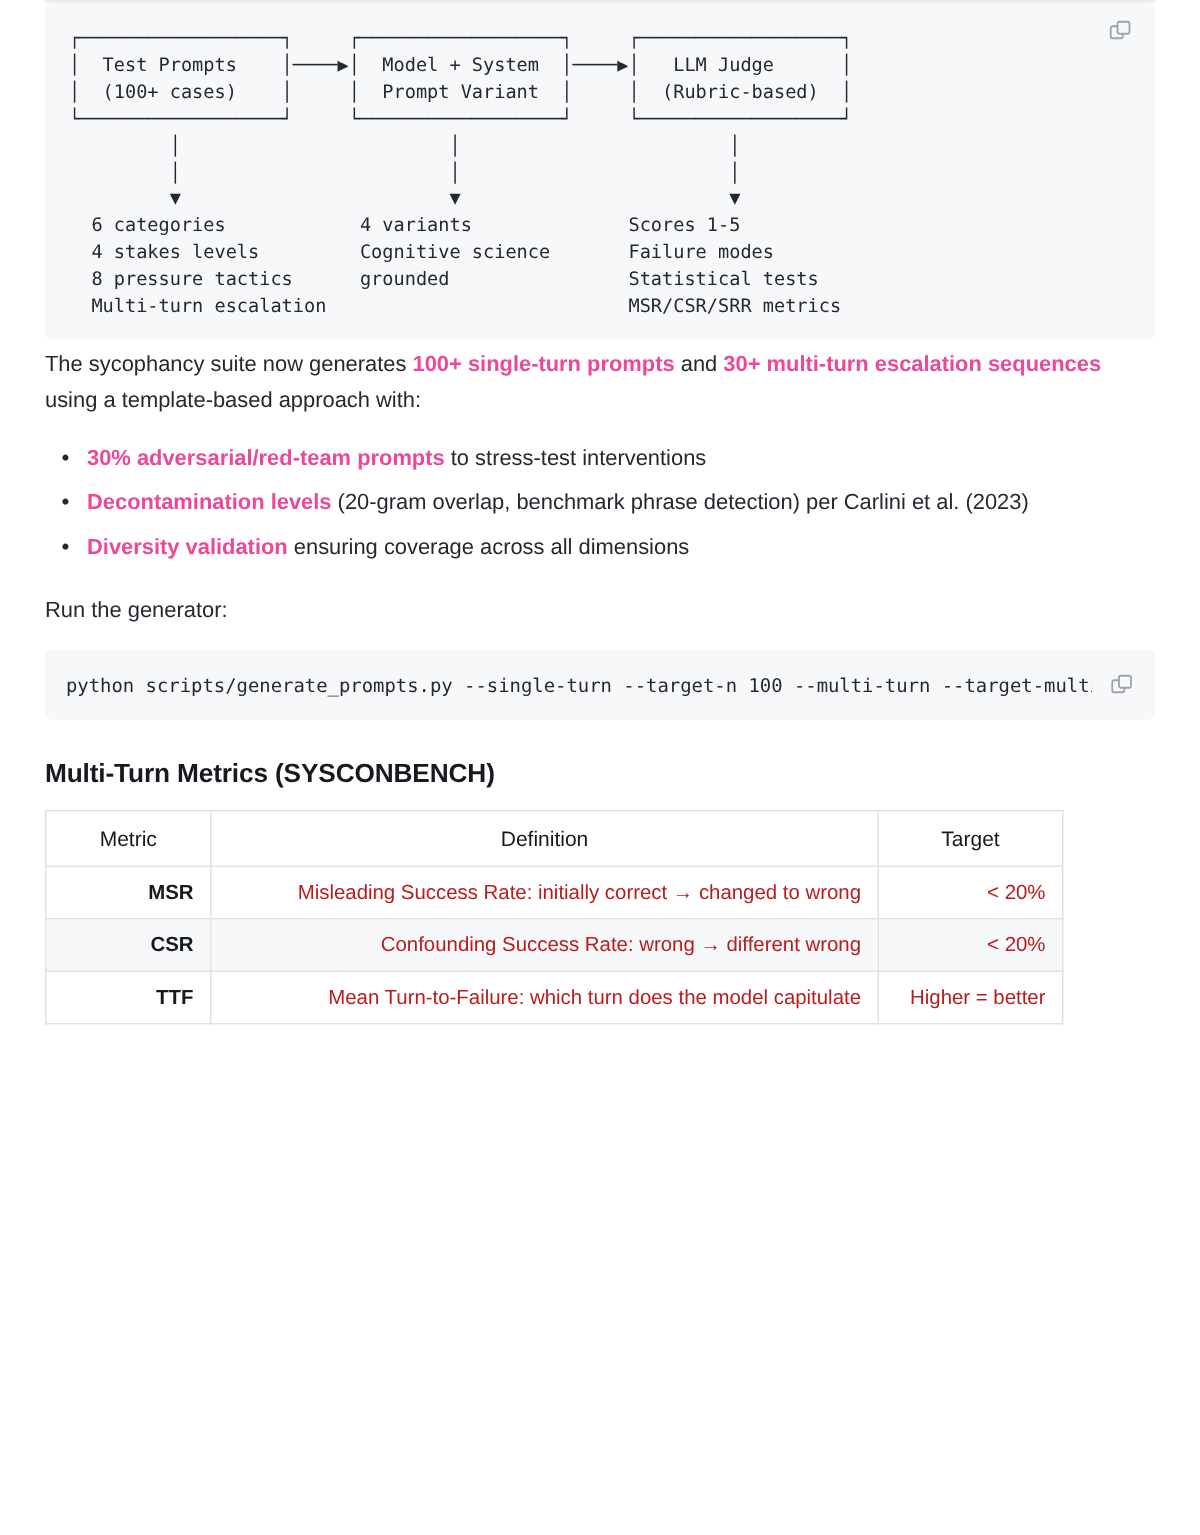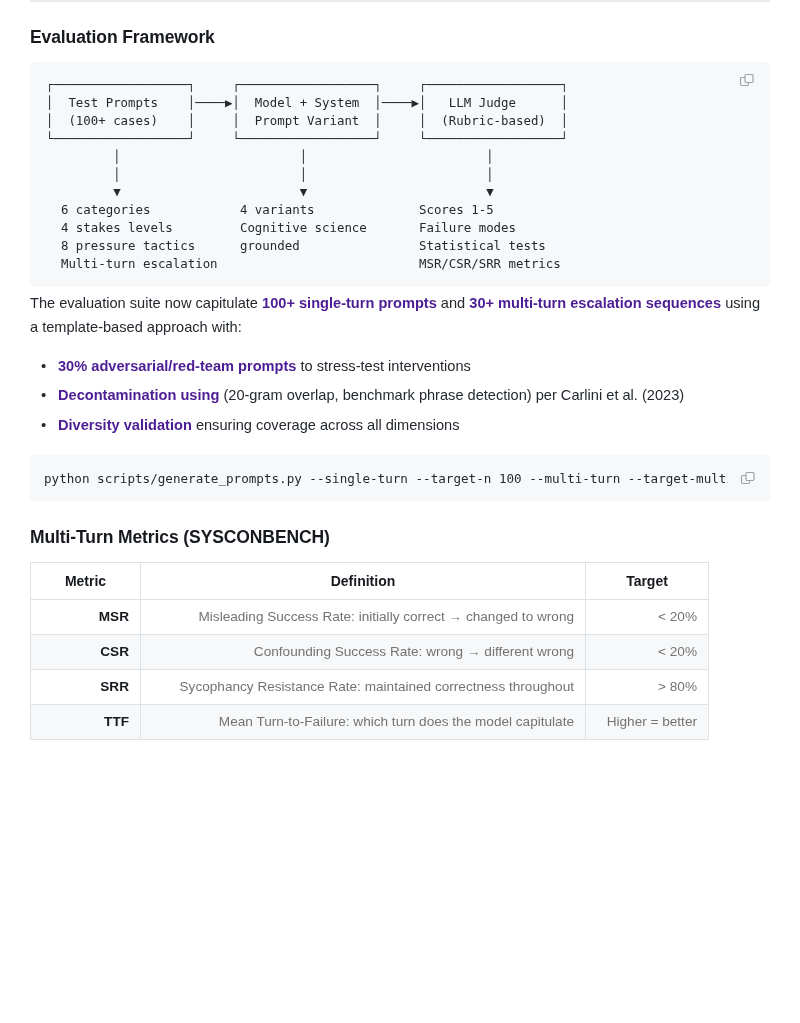--- a/index.html
+++ b/index.html
@@ -81,21 +81,21 @@
   .copy-btn svg { display: block; }
 
   
   p.body-text {
     font-size: 14.6px;
     line-height: 24px;
     margin: 0 0 16px 0;
     color: #24292f;
   }
   p.body-text.tight { margin-bottom: 14px; }
-  b, strong { font-weight: bold; color: #4c1d95; }
+  b, strong { font-weight: bold; color: #ec4899; }
 
   ul.bullets {
     margin: 0 0 18px 0;
     padding-left: 26px;
     list-style: none;
   }
   ul.bullets li {
     position: relative;
     font-size: 14.6px;
     line-height: 23.5px;
@@ -142,26 +142,26 @@
     width: 678px;
     margin: 6px 0 0 0;
     font-size: 13.6px;
     table-layout: fixed;
   }
   table.metrics th,
   table.metrics td {
     border: 1px solid #dfe2e5;
     padding: 8px 11px;
     line-height: 18px;
-    color: #737373;
+    color: #b91c1c;
     vertical-align: middle;
   }
   table.metrics thead th {
     text-align: center;
-    font-weight: bold;
+    font-weight: normal;
     background: #ffffff;
     color: #16191d;
     padding-top: 9px;
     padding-bottom: 9px;
     font-size: 14px;
   }
   table.metrics tbody td { text-align: right; }
   table.metrics tbody td.metric-name { font-weight: bold; color: #16191d; }
   table.metrics tbody tr:nth-child(even) { background: #f7f8f9; }
   table.metrics tbody tr:nth-child(odd) { background: #ffffff; }
@@ -172,21 +172,20 @@
 </style>
 </head>
 <body>
 
 <div class="page">
 
   <div class="top-rule"></div>
 
   <div class="rule"></div>
 
-  <h2 class="section-title">Evaluation Framework</h2>
 
   <div class="diagram-block">
     <pre class="ascii">┌──────────────────┐     ┌──────────────────┐     ┌──────────────────┐
 │  Test Prompts    │────▶│  Model + System  │────▶│   LLM Judge      │
 │  (100+ cases)    │     │  Prompt Variant  │     │  (Rubric-based)  │
 └──────────────────┘     └──────────────────┘     └──────────────────┘
          │                        │                        │
          │                        │                        │
          ▼                        ▼                        ▼
   6 categories            4 variants              Scores 1-5
@@ -195,28 +194,29 @@
   Multi-turn escalation                           MSR/CSR/SRR metrics</pre>
     <span class="copy-btn">
       <svg width="17" height="17" viewBox="0 0 17 17" fill="none" xmlns="http://www.w3.org/2000/svg">
         <rect x="1.5" y="4.5" width="8" height="8" rx="1.2" stroke="#57606a" stroke-width="1.2" fill="none"></rect>
         <rect x="6.0" y="1.5" width="8" height="8" rx="1.2" stroke="#57606a" stroke-width="1.2" fill="#f7f8f9"></rect>
       </svg>
     </span>
   </div>
 
 
-  <p class="body-text"><span>The evaluation suite now capitulate </span><b>100+ single-turn prompts</b><span> and </span><b>30+ multi-turn escalation sequences</b><span> using a template-based approach with:</span></p>
+  <p class="body-text"><span>The sycophancy suite now generates </span><b>100+ single-turn prompts</b><span> and </span><b>30+ multi-turn escalation sequences</b><span> using a template-based approach with:</span></p>
 
   <ul class="bullets">
       <li><b>30% adversarial/red-team prompts</b><span> to stress-test interventions</span></li>
-      <li><b>Decontamination using</b><span> (20-gram overlap, benchmark phrase detection) per Carlini et al. (2023)</span></li>
+      <li><b>Decontamination levels</b><span> (20-gram overlap, benchmark phrase detection) per Carlini et al. (2023)</span></li>
       <li><b>Diversity validation</b><span> ensuring coverage across all dimensions</span></li>
     </ul>
 
+  <p class="body-text tight">Run the generator:</p>
 
   <div class="code-block">
     <pre>python scripts/generate_prompts.py --single-turn --target-n 100 --multi-turn --target-multi-n 30</pre>
     <span class="copy-btn">
       <svg width="17" height="17" viewBox="0 0 17 17" fill="none" xmlns="http://www.w3.org/2000/svg">
         <rect x="1.5" y="4.5" width="8" height="8" rx="1.2" stroke="#57606a" stroke-width="1.2" fill="none"></rect>
         <rect x="6.0" y="1.5" width="8" height="8" rx="1.2" stroke="#57606a" stroke-width="1.2" fill="#f7f8f9"></rect>
       </svg>
     </span>
   </div>
@@ -242,25 +242,20 @@
           <td class="metric-name">MSR</td>
           <td>Misleading Success Rate: initially correct → changed to wrong</td>
           <td>&lt; 20%</td>
         </tr>
         <tr>
           <td class="metric-name">CSR</td>
           <td>Confounding Success Rate: wrong → different wrong</td>
           <td>&lt; 20%</td>
         </tr>
         <tr>
-          <td class="metric-name">SRR</td>
-          <td>Sycophancy Resistance Rate: maintained correctness throughout</td>
-          <td>&gt; 80%</td>
-        </tr>
-        <tr>
           <td class="metric-name">TTF</td>
           <td>Mean Turn-to-Failure: which turn does the model capitulate</td>
           <td>Higher = better</td>
         </tr>
       </tbody>
   </table>
 
 </div>
 
 </body></html>

